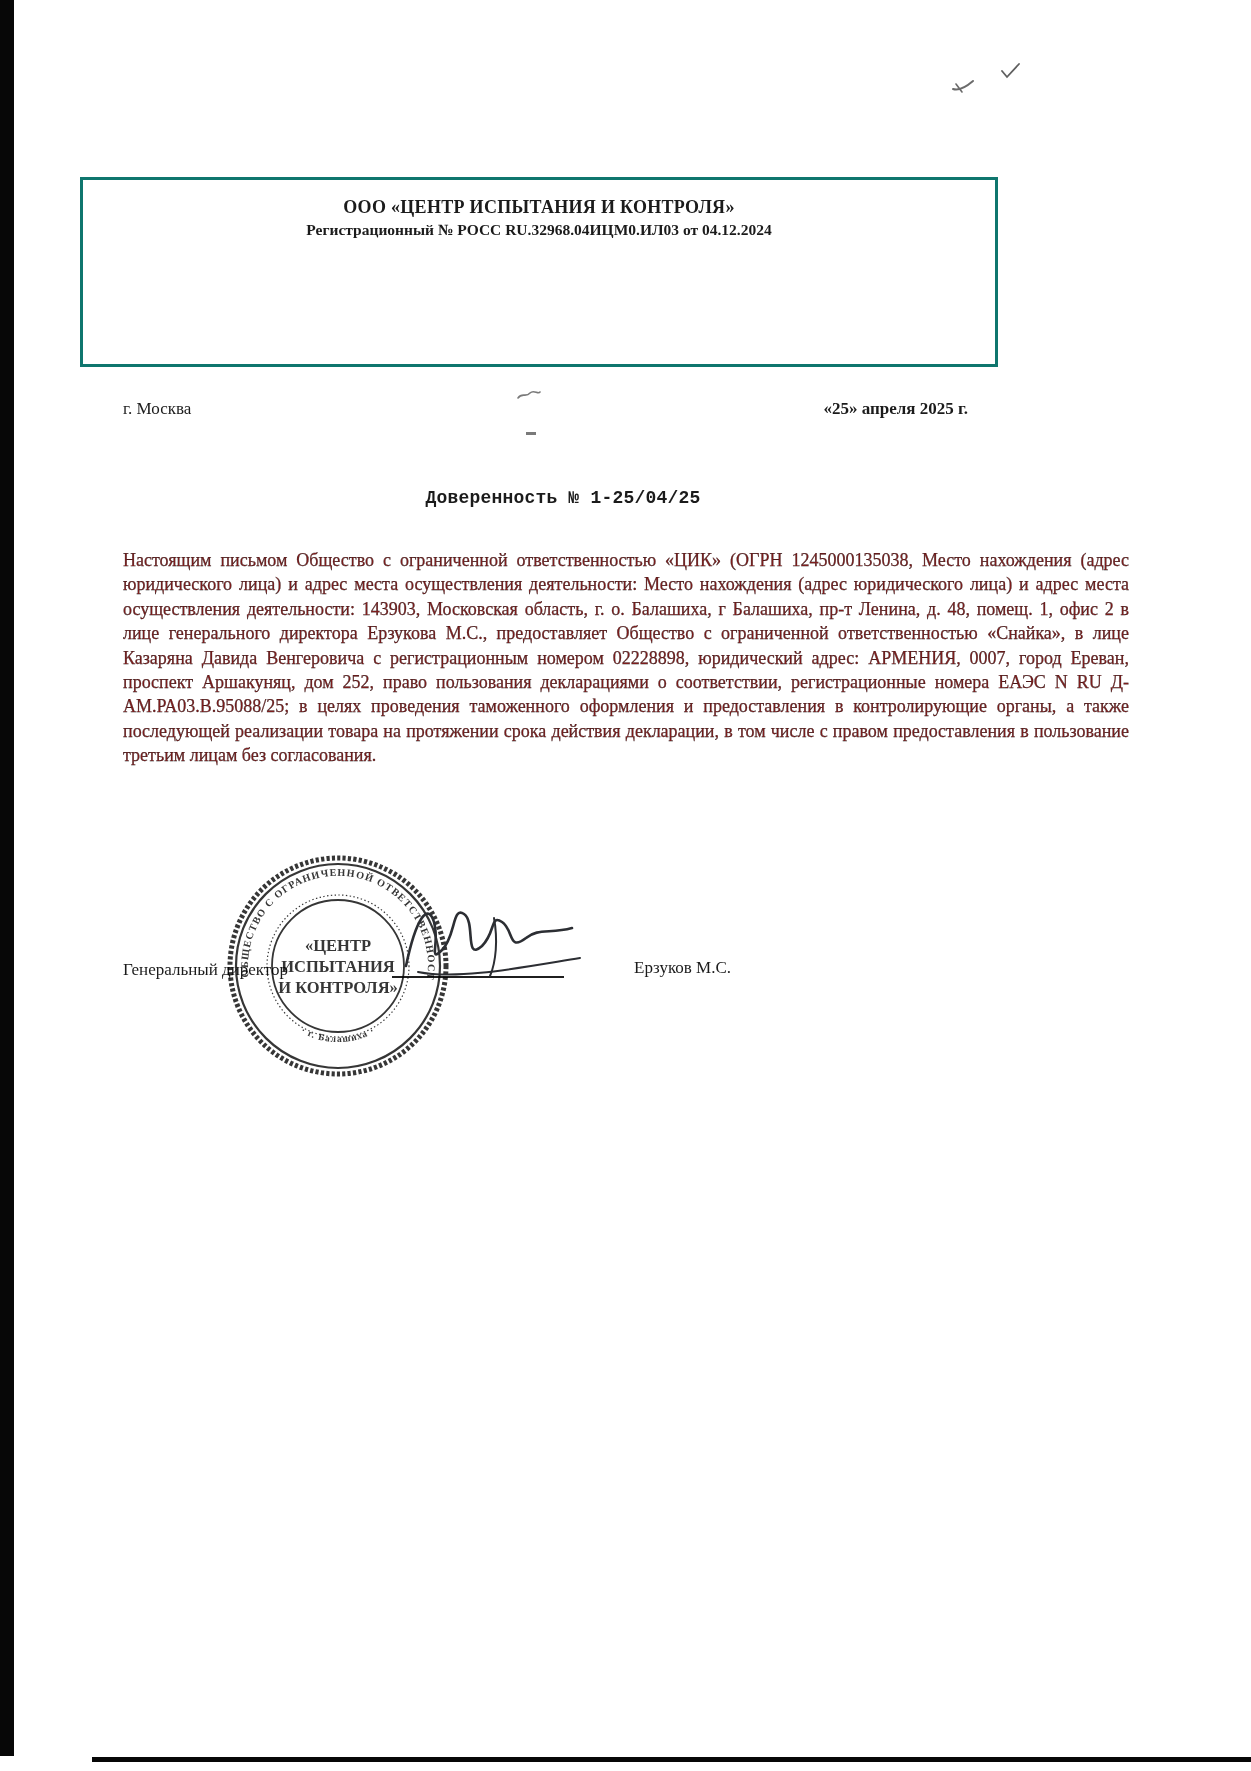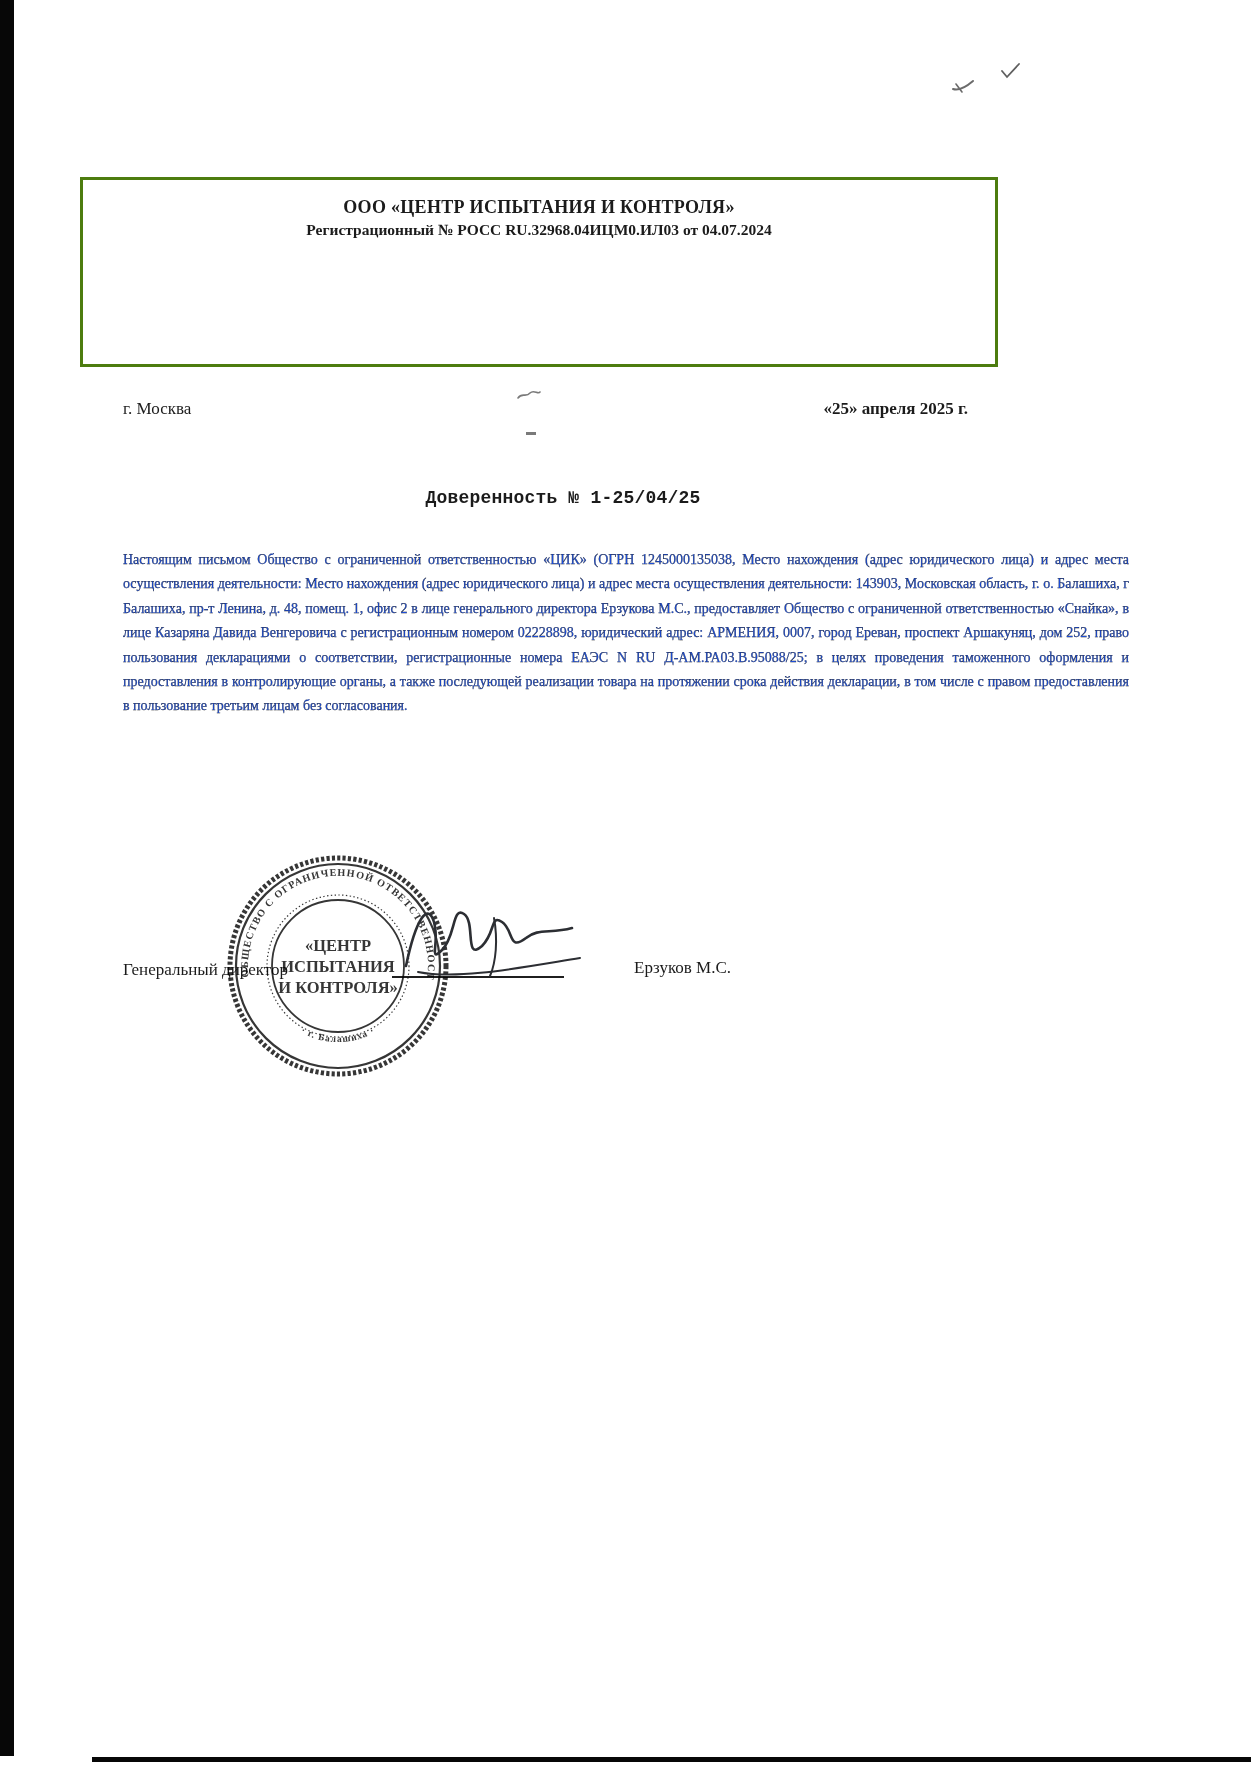--- a/index.html
+++ b/index.html
@@ -12,42 +12,42 @@
     color:#1b1b1b;
   }
   
   .scan-strip-left{position:absolute;left:0;top:0;width:14px;height:1756px;background:#070707;}
   .scan-line-bottom{position:absolute;left:92px;right:0;bottom:9px;height:5px;background:#070707;}
   .scan-mark{position:absolute;color:#6b6b6b;}
   .scan-dash{position:absolute;background:#7a7a7a;}
   
   .letterhead{
     position:absolute;left:80px;top:177px;width:918px;height:190px;
-    border:3px solid #4d7c0f;box-sizing:border-box;
+    border:3px solid #0f766e;box-sizing:border-box;
     text-align:center;padding-top:15px;
   }
   .letterhead .company{font-size:18px;font-weight:bold;letter-spacing:.3px;line-height:24px;}
   .letterhead .lh-line{font-size:15.5px;font-weight:bold;line-height:22px;}
   
   .meta-row{
     position:absolute;left:123px;top:399px;width:845px;
     display:flex;justify-content:space-between;align-items:flex-end;
     font-size:17px;
   }
   .meta-row .date{font-weight:bold;}
   
   .doc-title{
     position:absolute;left:123px;top:488px;width:880px;
     text-align:center;font-size:18px;font-weight:600;letter-spacing:.2px;font-family:Liberation Mono, monospace;
   }
   
   .doc-body{
     position:absolute;left:123px;top:548px;width:1006px;
-    font-size:14px;line-height:24.4px;text-align:justify;
-    color:#1d4ed8;-webkit-text-stroke:.25px #161616;
+    font-size:18px;line-height:24.4px;text-align:justify;
+    color:#7f1d1d;-webkit-text-stroke:.25px #161616;
     margin:0;
   }
   
   .sig-role{position:absolute;left:123px;top:948px;font-size:17px;z-index:1;margin-top:12px;}
   .sig-name{position:absolute;left:634px;top:948px;font-size:17px;z-index:1;margin-top:10px;}
   .sig-underline{position:absolute;left:392px;top:952px;width:172px;height:24px;border-bottom:2px solid #1f1f1f;z-index:2;}
   .stamp{position:absolute;left:222px;top:850px;width:232px;height:232px;z-index:3;mix-blend-mode:multiply;opacity:.95;}
   .stamp text{font-family:"Liberation Serif","DejaVu Serif",serif;}
   .autograph{position:absolute;left:398px;top:888px;width:190px;height:100px;z-index:4;}
 </style>
@@ -66,21 +66,21 @@
   <svg class="scan-mark" style="left:1000px;top:62px;" width="22" height="18" viewBox="0 0 22 18">
     <path d="M2,9 L7,15 L19,2" stroke="#5f5f5f" stroke-width="1.8" fill="none" stroke-linecap="round"></path>
   </svg>
   <svg class="scan-mark" style="left:516px;top:388px;" width="26" height="14" viewBox="0 0 26 14">
     <path d="M2,10 C6,4 10,10 14,5 C18,1 22,7 24,4" stroke="#7a7a7a" stroke-width="1.6" fill="none" stroke-linecap="round"></path>
   </svg>
   <div class="scan-dash" style="left:526px;top:432px;width:10px;height:3px;"></div>
 
   <div class="letterhead">
     <div class="company">ООО «ЦЕНТР ИСПЫТАНИЯ И КОНТРОЛЯ»</div>
-    <div class="lh-line">Регистрационный № РОСС RU.32968.04ИЦМ0.ИЛ03 от 04.07.2024</div>
+    <div class="lh-line">Регистрационный № РОСС RU.32968.04ИЦМ0.ИЛ03 от 04.12.2024</div>
   </div>
 
   <div class="meta-row">
     <span class="city">г. Москва</span>
     <span class="date">«25» апреля 2025 г.</span>
   </div>
 
   <div class="doc-title">Доверенность № 1-25/04/25</div>
 
   <p class="doc-body">Настоящим письмом Общество с ограниченной ответственностью «ЦИК» (ОГРН 1245000135038, Место нахождения (адрес юридического лица) и адрес места осуществления деятельности: Место нахождения (адрес юридического лица) и адрес места осуществления деятельности: 143903, Московская область, г. о. Балашиха, г Балашиха, пр-т Ленина, д. 48, помещ. 1, офис 2  в лице генерального директора Ерзукова М.С., предоставляет Общество с ограниченной ответственностью «Снайка», в лице Казаряна Давида Венгеровича с регистрационным номером 02228898, юридический адрес: АРМЕНИЯ, 0007, город Ереван, проспект Аршакуняц, дом 252, право пользования декларациями о соответствии, регистрационные номера ЕАЭС N RU Д-АМ.РА03.В.95088/25; в целях проведения таможенного оформления и предоставления в контролирующие органы, а также последующей реализации товара на протяжении срока действия декларации, в том числе с правом предоставления в пользование третьим лицам без согласования.</p>

